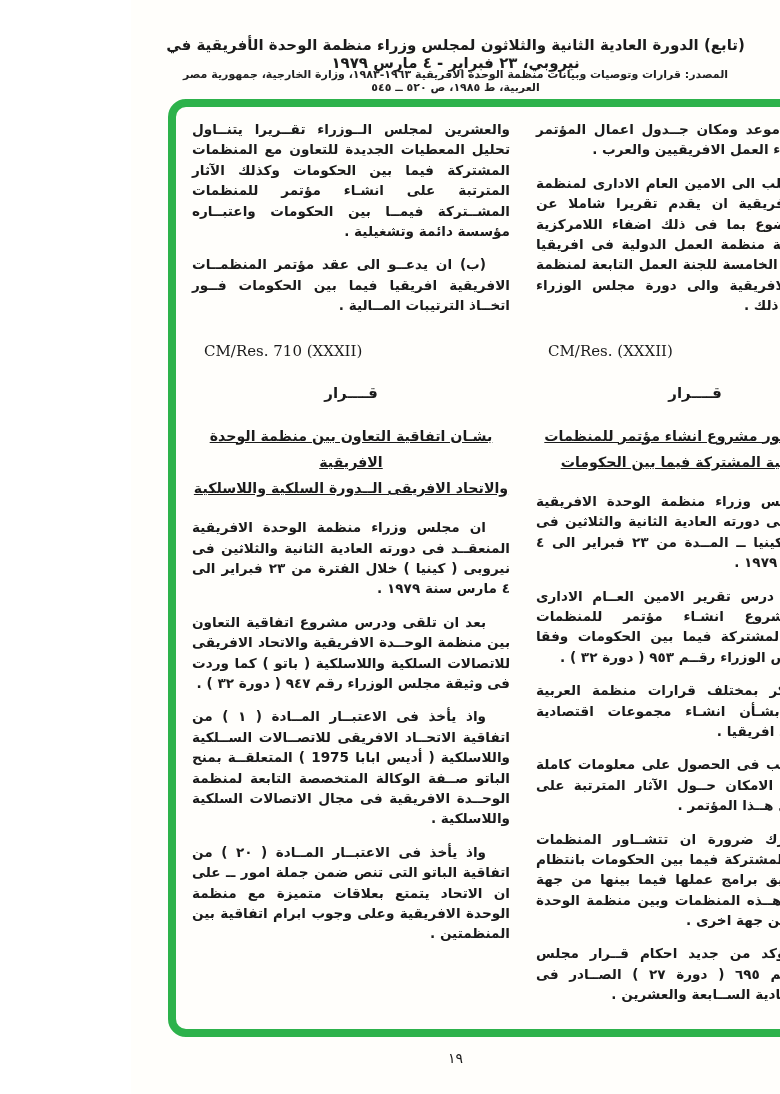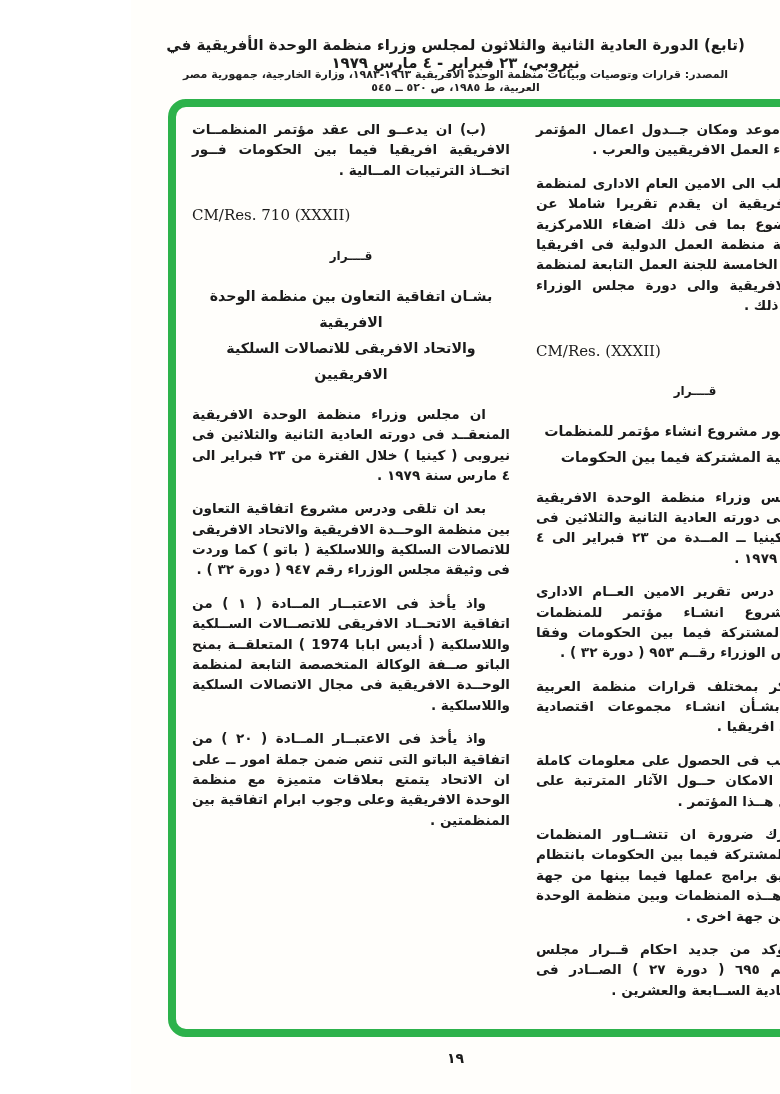--- a/index.html
+++ b/index.html
@@ -67,42 +67,43 @@
     margin: 0 0 13px 0;
     text-indent: 24px;
   }
   .col p.noindent { text-indent: 0; }
   .resid {
     direction: ltr;
     text-align: left;
     font-family: "DejaVu Serif", "Liberation Serif", serif;
     font-weight: 400;
     font-size: 15px;
-    margin: 24px 0 20px 0;
+    margin: 24px 0 20px 12px;
   }
   .dlabel {
     text-align: center;
-    font-size: 12px;
+    font-size: 15px;
     margin: 0 0 18px 0;
     letter-spacing: 1px;
   }
   .rtitle {
     text-align: center;
     font-size: 14.2px;
     line-height: 1.85;
     margin: 0 0 16px 0;
+    text-decoration: underline;
   }
   .pagenum {
     position: absolute;
     left: 0;
     right: 0;
     top: 1050px;
     text-align: center;
     font-size: 14px;
-    font-weight: 700;
+    font-weight: 400;
   }
 </style>
 </head>
 <body>
 
 <div class="page">
 
   <div class="hdr hdr1">(تابع) الدورة العادية الثانية والثلاثون لمجلس وزراء منظمة الوحدة الأفريقية في نيروبي، ٢٣ فبراير - ٤ مارس ١٩٧٩</div>
   <div class="hdr hdr2">المصدر: قرارات وتوصيات وبيانات منظمة الوحدة الأفريقية ١٩٦٣-١٩٨٣، وزارة الخارجية، جمهورية مصر العربية، ط ١٩٨٥، ص ٥٢٠ ــ ٥٤٥</div>
 
@@ -123,32 +124,33 @@
         <p>ان مجلس وزراء منظمة الوحدة الافريقية المنعقــد فى دورته العادية الثانية والثلاثين فى نيروبى ــ كينيا ــ المــدة من ٢٣ فبراير الى ٤ مارس سنة ١٩٧٩ .</p>
         <p>بعد ان درس تقرير الامين العــام الادارى بشـان مشروع انشـاء مؤتمر للمنظمات الافريقية المشتركة فيما بين الحكومات وفقا لقرار مجلس الوزراء رقــم ٩٥٣ ( دورة ٣٢ ) .</p>
         <p>واذ يذكر بمختلف قرارات منظمة العربية الافريقية بشـأن انشـاء مجموعات اقتصادية اقليمية فى افريقيا .</p>
         <p>واذ يرغب فى الحصول على معلومات كاملة على قــدر الامكان حــول الآثار المترتبة على انشــاء مثل هــذا المؤتمر .</p>
         <p>واذ يدرك ضرورة ان تتشــاور المنظمات الافريقية المشتركة فيما بين الحكومات بانتظام بهدف تنسيق برامج عملها فيما بينها من جهة وفيما بين هــذه المنظمات وبين منظمة الوحدة الافريقية من جهة اخرى .</p>
         <p>٢ ــ يؤكد من جديد احكام قــرار مجلس الوزراء رقم ٦٩٥ ( دورة ٢٧ ) الصــادر فى الــدورة العادية الســابعة والعشرين .</p>
 
       </div>
 
       <div class="col">
+        <p class="noindent">والعشرين لمجلس الــوزراء تقــريرا يتنــاول تحليل المعطيات الجديدة للتعاون مع المنظمات المشتركة فيما بين الحكومات وكذلك الآثار المترتبة على انشـاء مؤتمر للمنظمات المشــتركة فيمــا بين الحكومات واعتبــاره مؤسسة دائمة وتشغيلية .</p>
         <p>(ب) ان يدعــو الى عقد مؤتمر المنظمــات الافريقية افريقيا فيما بين الحكومات فــور اتخــاذ الترتيبات المــالية .</p>
 
         <div class="resid">CM/Res. 710 (XXXII)</div>
         <div class="dlabel">قــــرار</div>
         <div class="rtitle">
           <div>بشـان اتفاقية التعاون بين منظمة الوحدة الافريقية</div>
-          <div>والاتحاد الافريقى للاتصالات السلكية الافريقيين</div>
+          <div>والاتحاد الافريقى الــدورة السلكية واللاسلكية</div>
         </div>
 
         <p>ان مجلس وزراء منظمة الوحدة الافريقية المنعقــد فى دورته العادية الثانية والثلاثين فى نيروبى ( كينيا ) خلال الفترة من ٢٣ فبراير الى ٤ مارس سنة ١٩٧٩ .</p>
         <p>بعد ان تلقى ودرس مشروع اتفاقية التعاون بين منظمة الوحــدة الافريقية والاتحاد الافريقى للاتصالات السلكية واللاسلكية ( باتو ) كما وردت فى وثيقة مجلس الوزراء رقم ٩٤٧ ( دورة ٣٢ ) .</p>
-        <p>واذ يأخذ فى الاعتبــار المــادة ( ١ ) من اتفاقية الاتحــاد الافريقى للاتصــالات الســلكية واللاسلكية ( أديس ابابا 1974 ) المتعلقــة بمنح الباتو صــفة الوكالة المتخصصة التابعة لمنظمة الوحــدة الافريقية فى مجال الاتصالات السلكية واللاسلكية .</p>
+        <p>واذ يأخذ فى الاعتبــار المــادة ( ١ ) من اتفاقية الاتحــاد الافريقى للاتصــالات الســلكية واللاسلكية ( أديس ابابا 1975 ) المتعلقــة بمنح الباتو صــفة الوكالة المتخصصة التابعة لمنظمة الوحــدة الافريقية فى مجال الاتصالات السلكية واللاسلكية .</p>
         <p>واذ يأخذ فى الاعتبــار المــادة ( ٢٠ ) من اتفاقية الباتو التى تنص ضمن جملة امور ــ على ان الاتحاد يتمتع بعلاقات متميزة مع منظمة الوحدة الافريقية وعلى وجوب ابرام اتفاقية بين المنظمتين .</p>
 
       </div>
 
     </div>
   </div>
 
   <div class="pagenum">١٩</div>
 </div>
 

